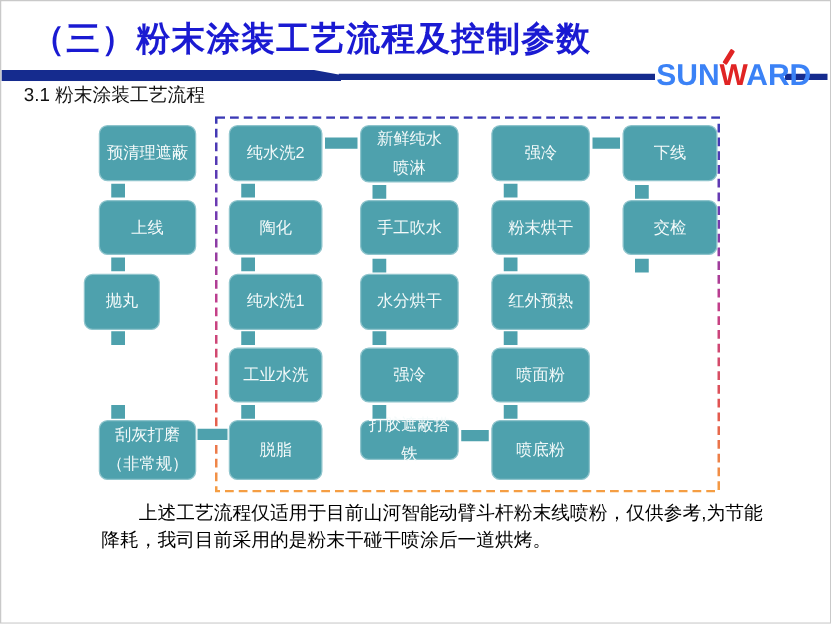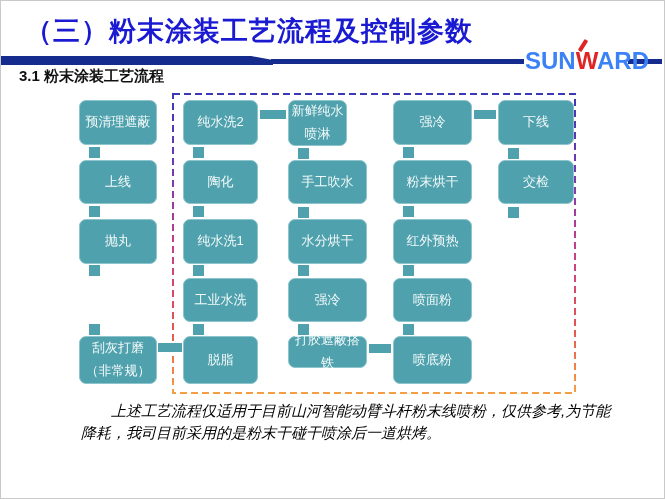--- a/index.html
+++ b/index.html
@@ -16,33 +16,33 @@
   .bar-thin-right{position:absolute;left:627px;top:58px;width:34px;height:5px;background:#152b8e;}
 
   
   .logo{position:absolute;left:524px;top:46px;height:28px;white-space:nowrap;
         font-weight:bold;font-size:24px;letter-spacing:0px;line-height:28px;}
   .logo .navy{color:#3b82f6;}
   .logo .red{color:#e02424;}
   .logo-accent{position:absolute;left:56px;top:-8px;width:4px;height:13px;background:#e02424;
         transform:rotate(32deg);border-radius:1px;}
 
-  .subtitle{position:absolute;left:18px;top:66px;font-size:15px;color:#111;font-weight:bold;}
+  .subtitle{position:absolute;left:18px;top:66px;font-size:15px;color:#111;}
 
   
   .dash-rect{position:absolute;left:171px;top:92px;}
   .box{position:absolute;background:#4ea1ad;border:1px solid #8ec4cc;border-radius:7px;
        color:#f4fafa;font-size:13px;line-height:1.75;display:flex;align-items:center;
        justify-content:center;text-align:center;white-space:pre-line;box-sizing:border-box;}
   .sq{position:absolute;width:11px;height:11px;background:#4ea1ad;}
   .hconn{position:absolute;height:9px;background:#4ea1ad;}
 
   
   .note{position:absolute;left:80px;top:399px;width:530px;font-size:15px;line-height:1.45;
-        color:#000;text-indent:2em;font-style:italic;}
+        color:#000;text-indent:2em;}
 </style>
 </head>
 <body>
 
 <div class="slide">
 
   <div class="title">（三）粉末涂装工艺流程及控制参数</div>
 
   <div class="bar-thick"></div>
   <div class="bar-thin-left"></div>
@@ -63,39 +63,39 @@
         <stop offset="0.5" stop-color="#c23e8c"></stop>
         <stop offset="0.78" stop-color="#e25550"></stop>
         <stop offset="1" stop-color="#f59e43"></stop>
       </linearGradient>
     </defs>
     <rect x="1" y="1" width="402" height="299" fill="none" stroke="url(#dashGrad)" stroke-width="2" stroke-dasharray="7 4"></rect>
   </svg>
 
   <div class="box" style="left:78px;top:159px;width:78px;height:44px">上线</div>
   <div class="box" style="left:78px;top:99px;width:78px;height:45px">预清理遮蔽</div>
-  <div class="box" style="left:78px;top:218px;width:78px;height:45px">抛丸</div>
+  <div class="box" style="left:66px;top:218px;width:61px;height:45px">抛丸</div>
   <div class="box" style="left:78px;top:335px;width:78px;height:48px">刮灰打磨
 （非常规）</div>
   <div class="sq" style="left:88px;top:146px"></div>
   <div class="sq" style="left:88px;top:205px"></div>
   <div class="sq" style="left:88px;top:264px"></div>
   <div class="sq" style="left:88px;top:323px"></div>
 
   <div class="box" style="left:182px;top:99px;width:75px;height:45px">纯水洗2</div>
   <div class="box" style="left:182px;top:159px;width:75px;height:44px">陶化</div>
   <div class="box" style="left:182px;top:218px;width:75px;height:45px">纯水洗1</div>
   <div class="box" style="left:182px;top:277px;width:75px;height:44px">工业水洗</div>
   <div class="box" style="left:182px;top:335px;width:75px;height:48px">脱脂</div>
   <div class="sq" style="left:192px;top:146px"></div>
   <div class="sq" style="left:192px;top:205px"></div>
   <div class="sq" style="left:192px;top:264px"></div>
   <div class="sq" style="left:192px;top:323px"></div>
 
-  <div class="box" style="left:287px;top:99px;width:59px;height:46px">新鲜纯水
+  <div class="box" style="left:287px;top:99px;width:79px;height:46px">新鲜纯水
 喷淋</div>
   <div class="box" style="left:287px;top:159px;width:79px;height:44px">手工吹水</div>
   <div class="box" style="left:287px;top:218px;width:79px;height:45px">水分烘干</div>
   <div class="box" style="left:287px;top:277px;width:79px;height:44px">强冷</div>
   <div class="box" style="left:287px;top:335px;width:79px;height:32px">打胶遮蔽搭
 铁</div>
   <div class="sq" style="left:297px;top:147px"></div>
   <div class="sq" style="left:297px;top:206px"></div>
   <div class="sq" style="left:297px;top:264px"></div>
   <div class="sq" style="left:297px;top:323px"></div>

